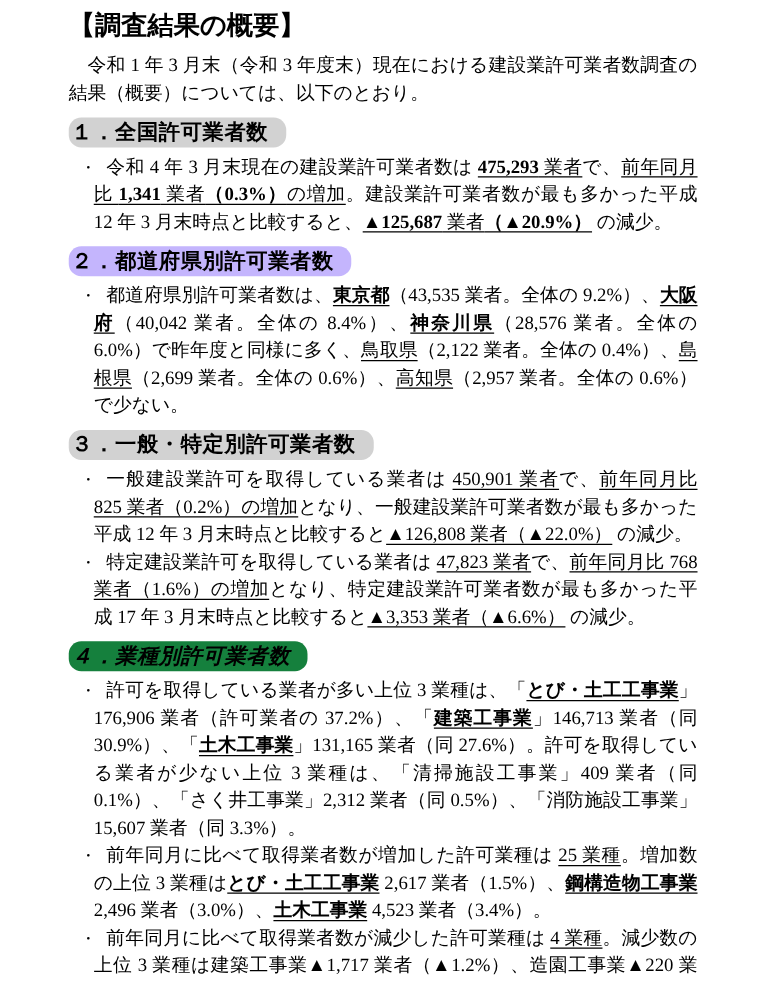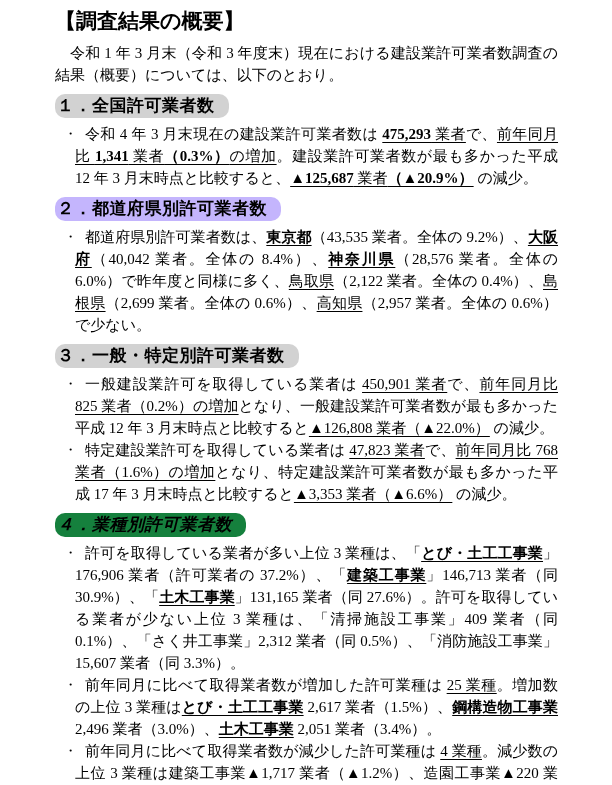--- a/index.html
+++ b/index.html
@@ -93,18 +93,18 @@
     <ul class="bullets">
         <li><span class="dot">・</span><span>一般建設業許可を取得している業者は </span><span class="u">450,901 業者</span><span>で、</span><span class="u">前年同月比 825 業者（0.2%）の増加</span><span>となり、一般建設業許可業者数が最も多かった平成 12 年 3 月末時点と比較すると</span><span class="u">▲126,808 業者（▲22.0%）</span><span> の減少。</span></li>
         <li><span class="dot">・</span><span>特定建設業許可を取得している業者は </span><span class="u">47,823 業者</span><span>で、</span><span class="u">前年同月比 768 業者（1.6%）の増加</span><span>となり、特定建設業許可業者数が最も多かった平成 17 年 3 月末時点と比較すると</span><span class="u">▲3,353 業者（▲6.6%）</span><span> の減少。</span></li>
       </ul>
   </section>
 
   <section>
     <h2 class="sec-heading" style="background: #15803d; font-style: italic;">４．業種別許可業者数</h2>
     <ul class="bullets">
         <li><span class="dot">・</span><span>許可を取得している業者が多い上位 3 業種は、「</span><span class="b u">とび・土工工事業</span><span>」176,906 業者（許可業者の 37.2%）、「</span><span class="b u">建築工事業</span><span>」146,713 業者（同 30.9%）、「</span><span class="b u">土木工事業</span><span>」131,165 業者（同 27.6%）。許可を取得している業者が少ない上位 3 業種は、「清掃施設工事業」409 業者（同 0.1%）、「さく井工事業」2,312 業者（同 0.5%）、「消防施設工事業」15,607 業者（同 3.3%）。</span></li>
-        <li><span class="dot">・</span><span>前年同月に比べて取得業者数が増加した許可業種は </span><span class="u">25 業種</span><span>。増加数の上位 3 業種は</span><span class="b u">とび・土工工事業</span><span> 2,617 業者（1.5%）、</span><span class="b u">鋼構造物工事業</span><span> 2,496 業者（3.0%）、</span><span class="b u">土木工事業</span><span> 2,051 業者（3.4%）。</span></li>
+        <li><span class="dot">・</span><span>前年同月に比べて取得業者数が増加した許可業種は </span><span class="u">25 業種</span><span>。増加数の上位 3 業種は</span><span class="b u">とび・土工工事業</span><span> 2,617 業者（1.5%）、</span><span class="b u">鋼構造物工事業</span><span> 2,496 業者（3.0%）、</span><span class="b u">土木工事業</span><span> 4,523 業者（3.4%）。</span></li>
         <li><span class="dot">・</span><span>前年同月に比べて取得業者数が減少した許可業種は </span><span class="u">4 業種</span><span>。減少数の上位 3 業種は建築工事業▲1,717 業者（▲1.2%）、造園工事業▲220 業者（▲0.9%）、さく井工事業▲40 業者（▲1.7%）。</span></li>
       </ul>
   </section>
 
 </div>
 
 </body></html>

